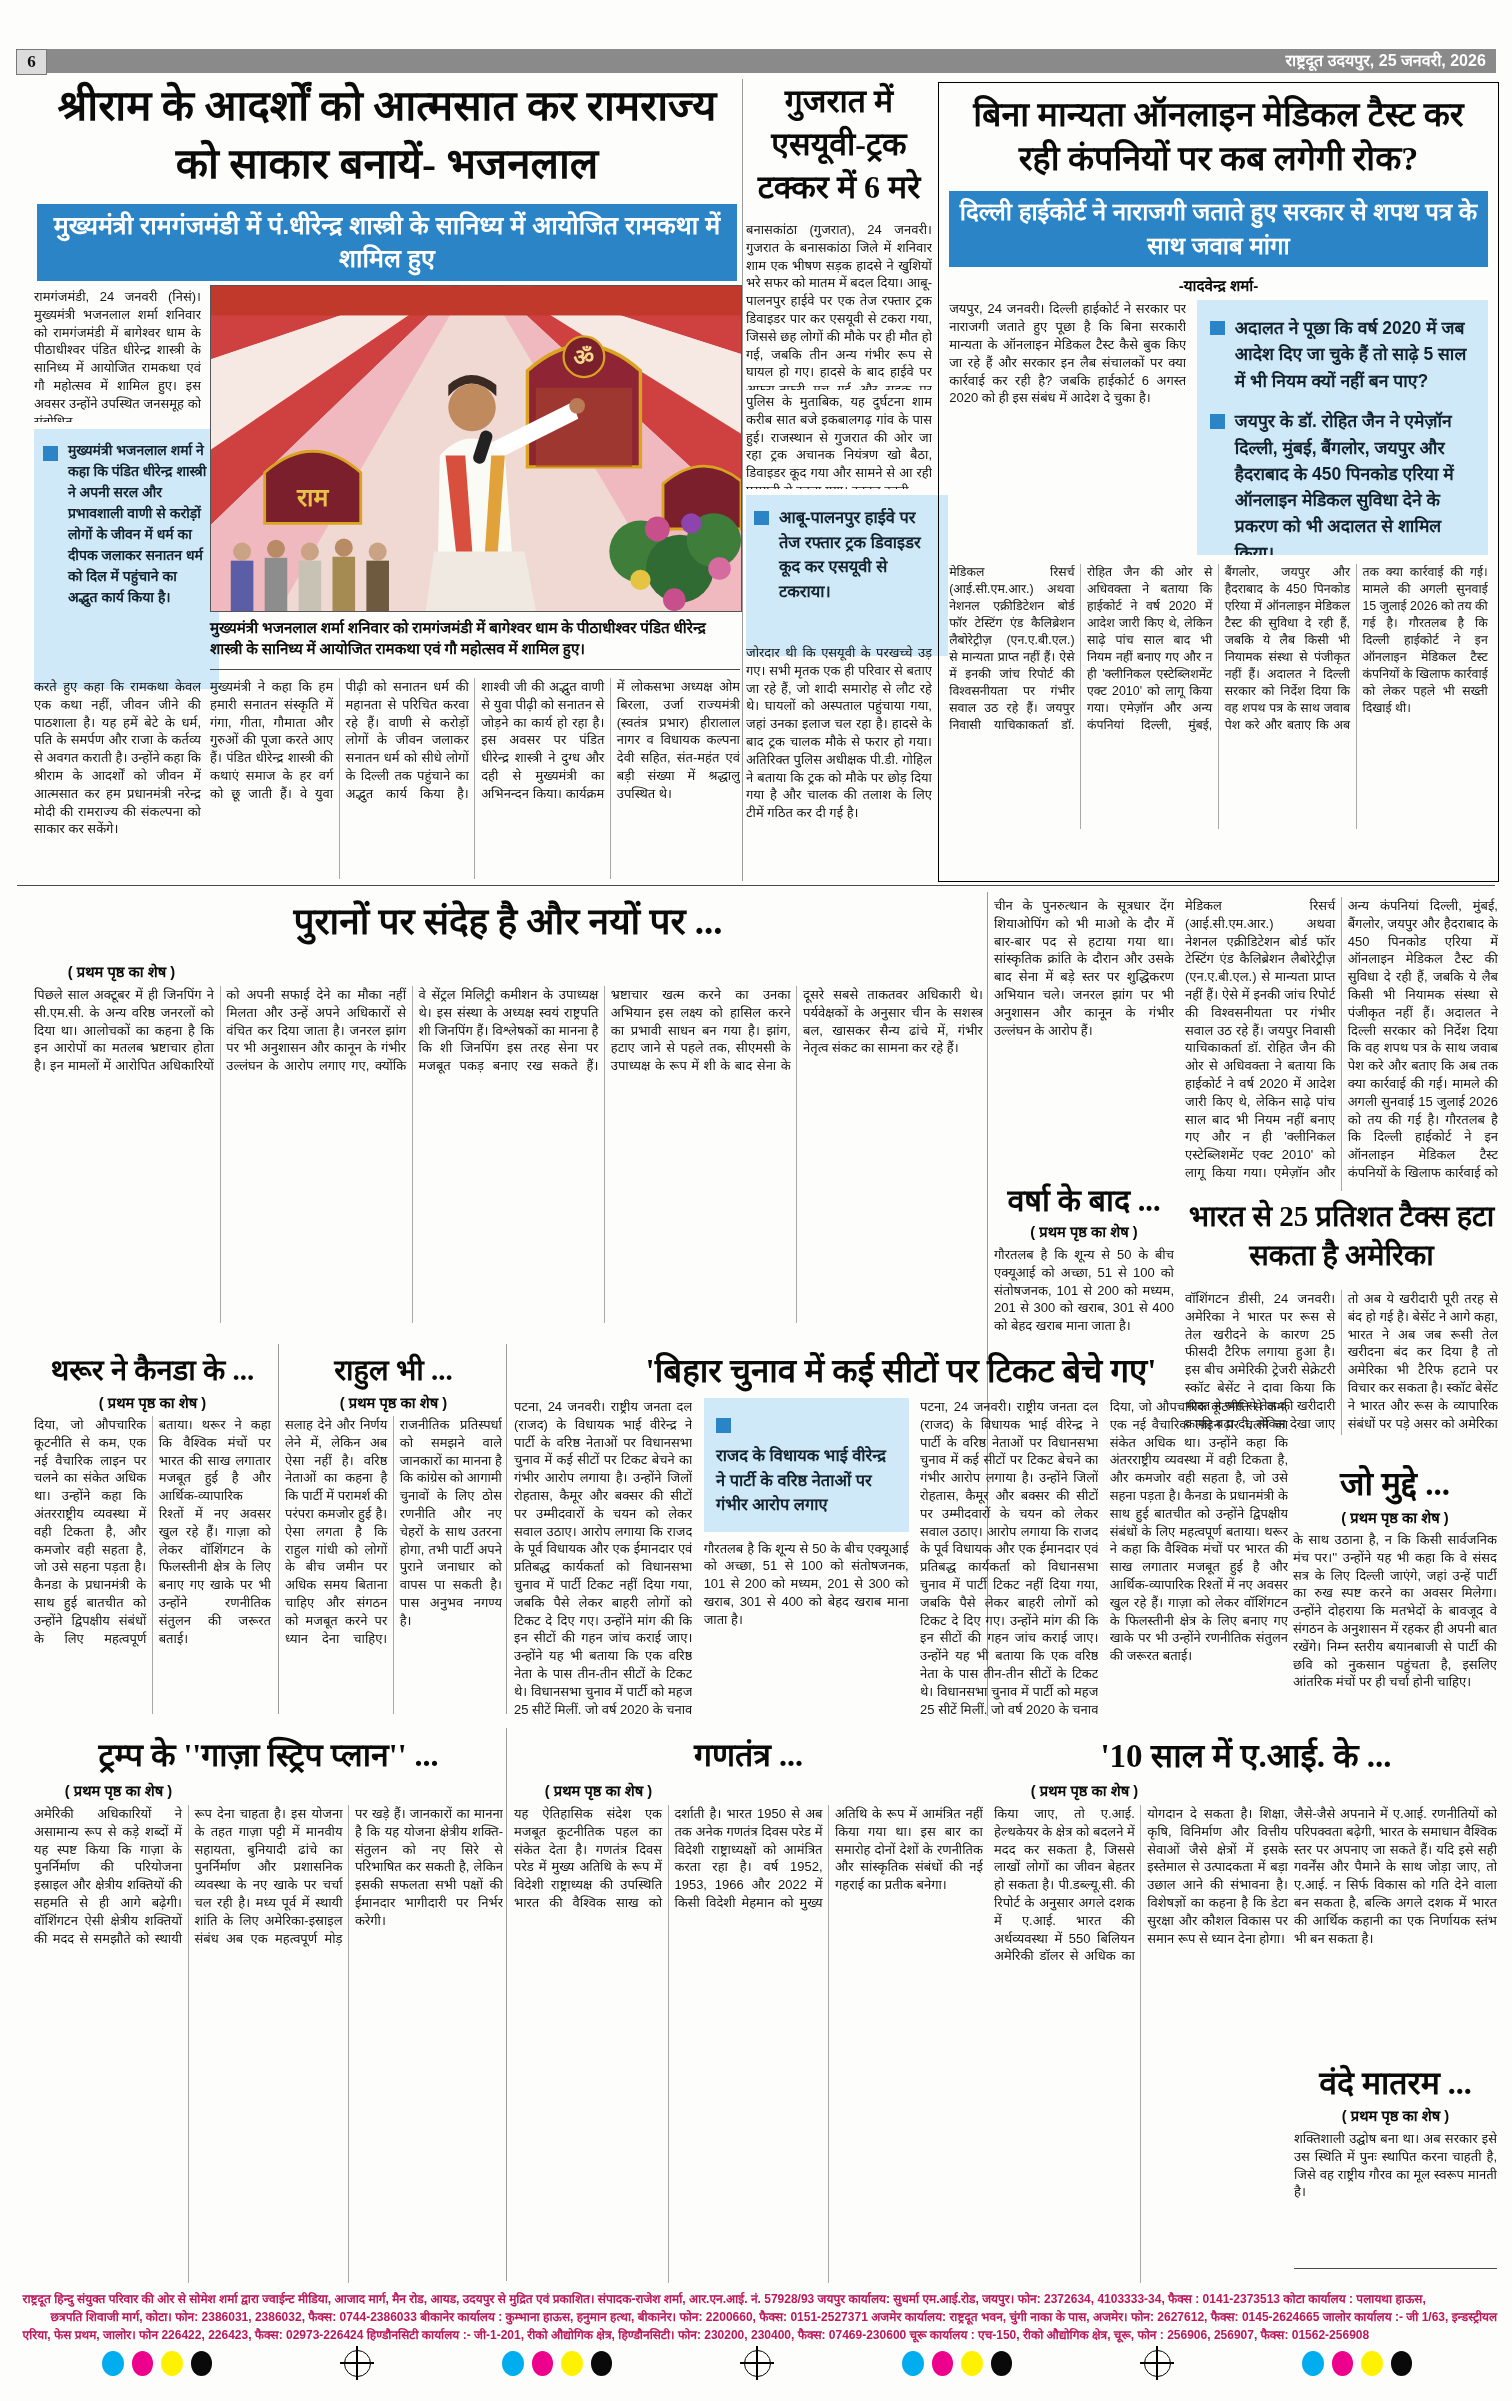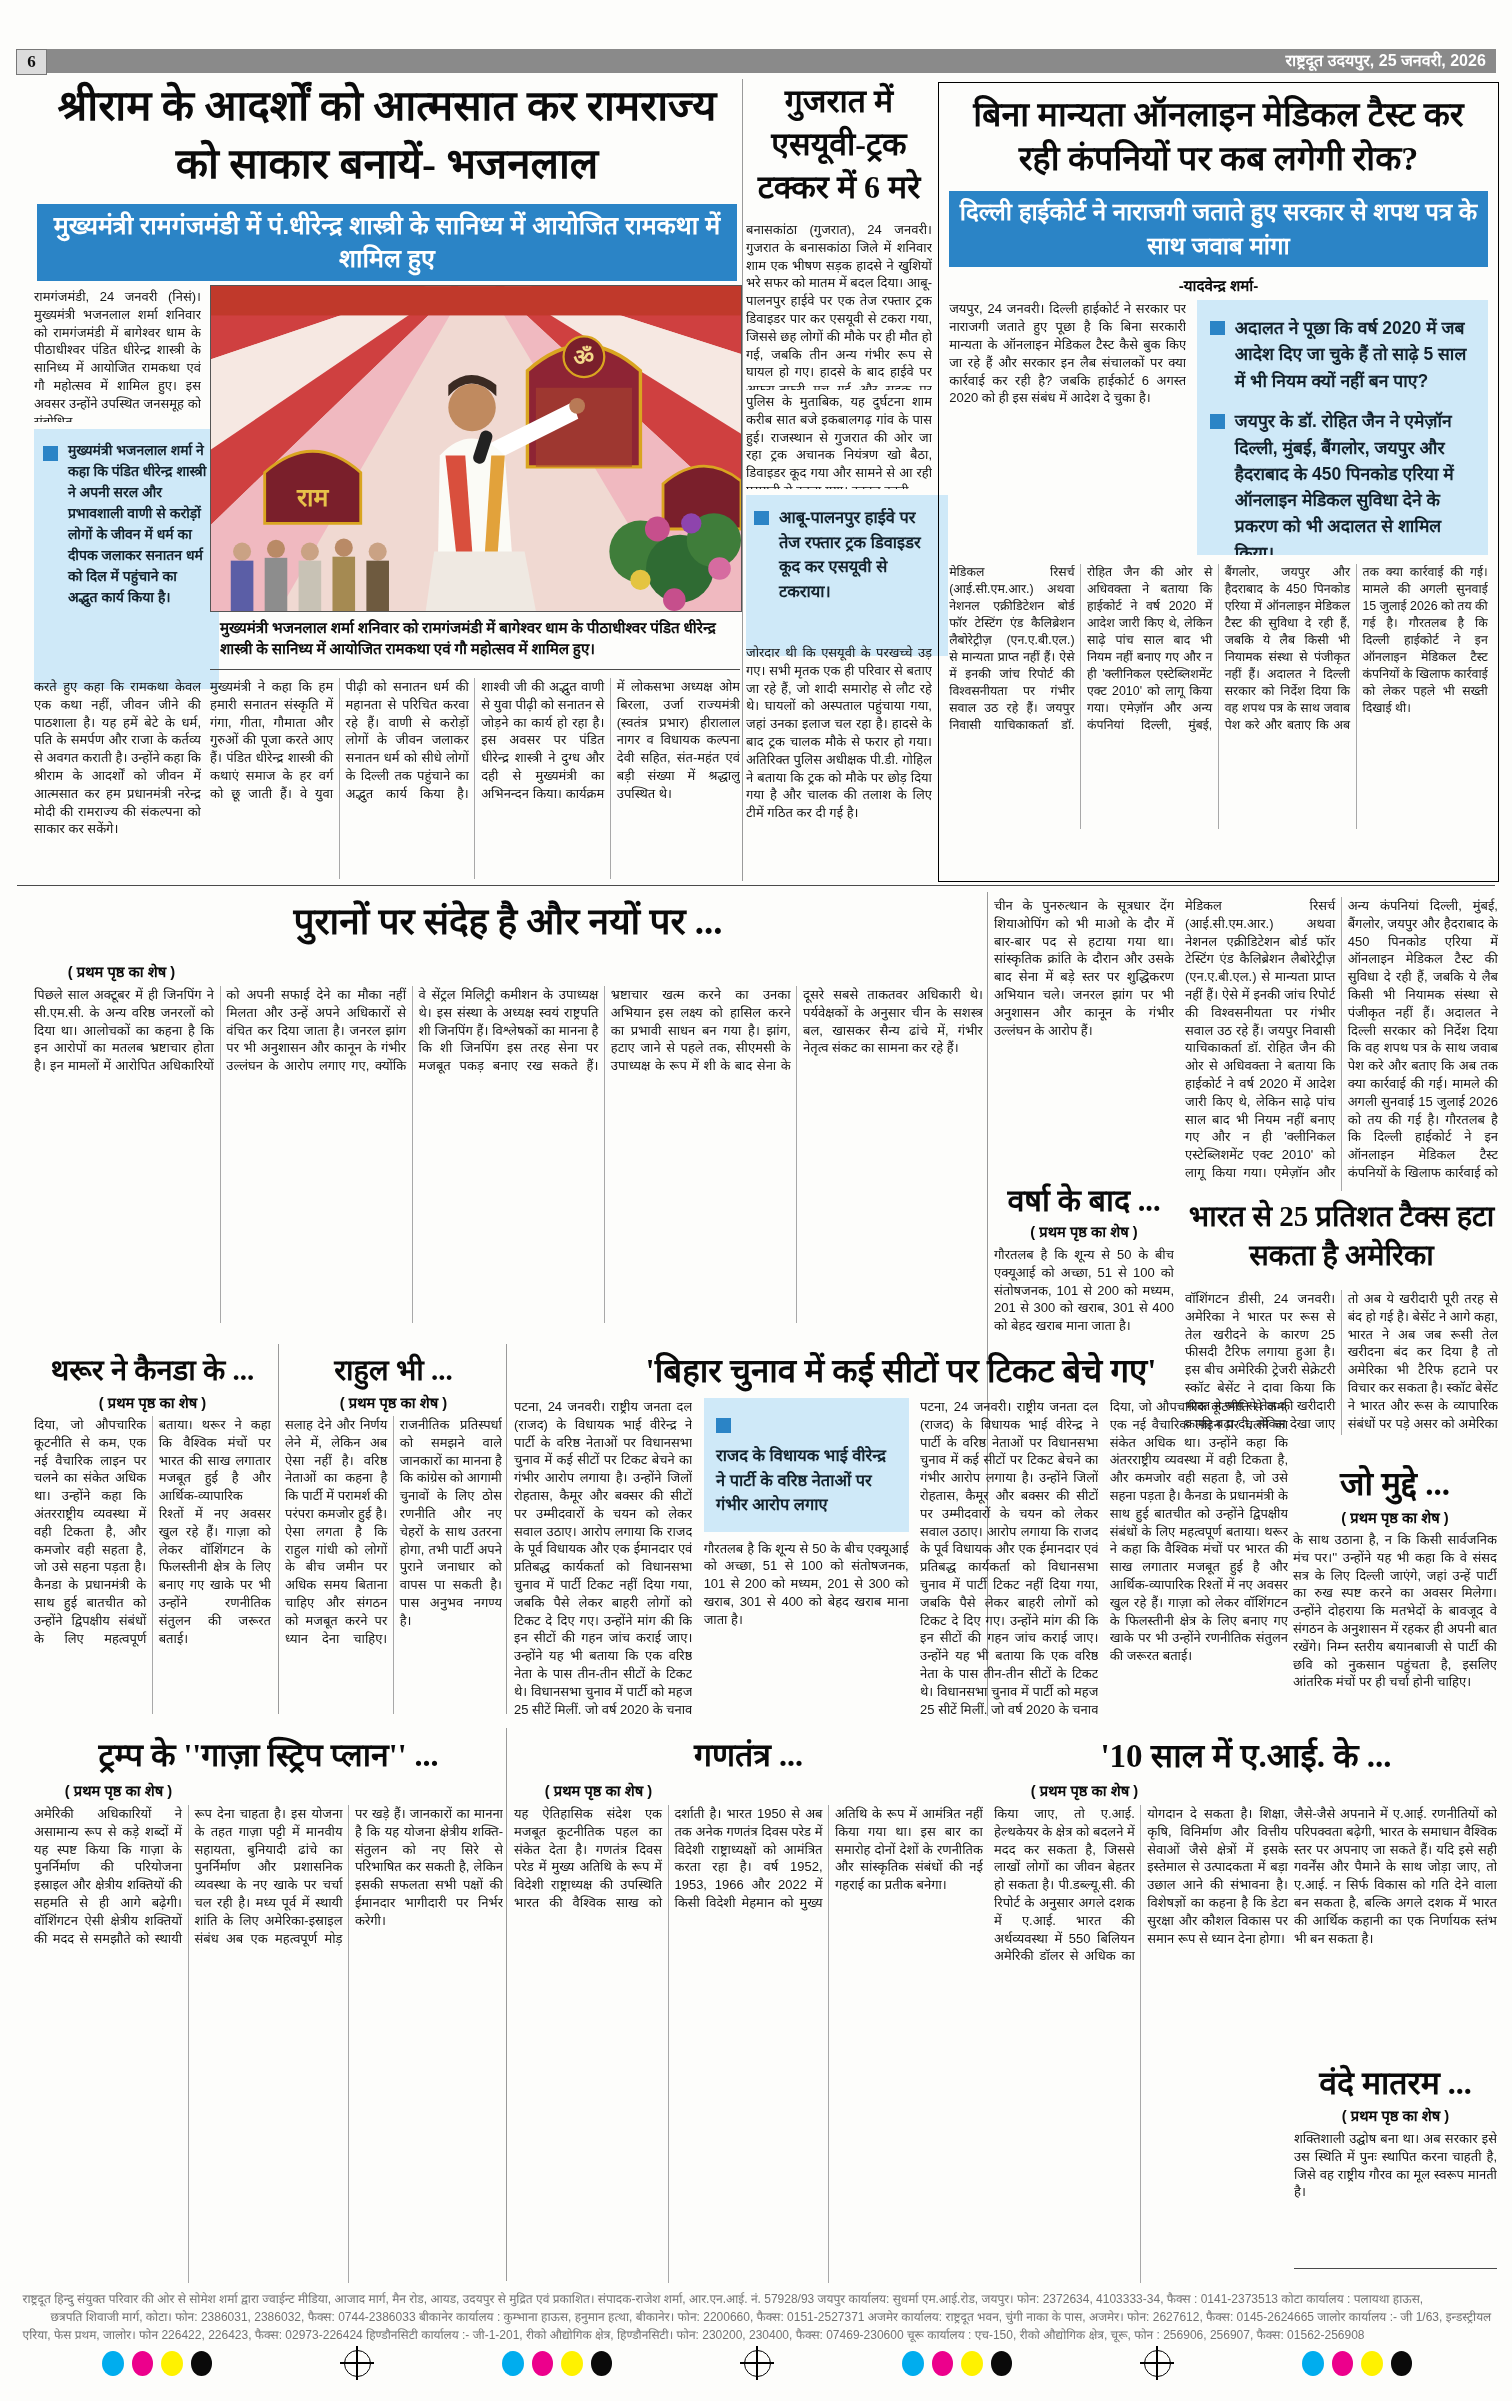--- a/index.html
+++ b/index.html
@@ -30,21 +30,21 @@
   .callout{background:#cfe9f8;padding:14.7px 12.4px;overflow:hidden;}
   .callout .row{display:flex;gap:10.2px;margin-bottom:14.7px;}
   .callout .sq{flex:0 0 14.7px;width:14.7px;height:14.7px;background:#2b84c6;margin-top:5.6px;}
   .callout .tx{font-weight:bold;font-size:17.5px;line-height:1.5;color:#13222c;text-align:left;}
   .vline{background:#9a9a9a;width:0.6px;}
   .hline{background:#4a4a4a;height:1.1px;}
   .caption{font-family:"Liberation Serif","DejaVu Serif",serif;font-weight:bold;font-size:15.2px;
            line-height:1.4;color:#101010;text-align:left;}
   .boxed{border:1.1px solid #000;}
   
-  .foot{font-size:12px;line-height:1.45;font-weight:normal;color:#737373;text-align:justify;}
+  .foot{font-size:12px;line-height:1.45;font-weight:bold;color:#be185d;text-align:justify;}
   .marks{display:flex;align-items:center;justify-content:space-between;}
   .dots{display:flex;gap:8px;}
   .dot{width:21.5px;height:25px;border-radius:50%;}
   .dc{background:#00adee}.dm{background:#ec008c}.dy{background:#fff200}.dk{background:#0a0a0a}
   .reg{width:25px;height:25px;border:1.7px solid #000;border-radius:50%;position:relative;}
   .reg:before,.reg:after{content:"";position:absolute;background:#000;}
   .reg:before{left:50%;top:-4.5px;width:1.7px;height:34px;margin-left:-0.8px;}
   .reg:after{top:50%;left:-4.5px;height:1.7px;width:34px;margin-top:-0.8px;}
 </style>
 </head>
@@ -125,21 +125,21 @@
         <circle cx="790" cy="430" r="22" fill="#c64f8c"></circle>
         <circle cx="850" cy="420" r="18" fill="#8e44ad"></circle>
         <circle cx="900" cy="500" r="20" fill="#d66ba0"></circle>
         <circle cx="760" cy="520" r="18" fill="#e4c441"></circle>
         <circle cx="820" cy="555" r="20" fill="#c64f8c"></circle>
       </g>
       <text x="180" y="390" font-size="44" font-weight="bold" fill="#e8c24a" text-anchor="middle">राम</text>
       <text x="660" y="140" font-size="40" font-weight="bold" fill="#f3d98b" text-anchor="middle">ॐ</text>
     </svg>
   </div>
-  <div class="abs caption" style="left:210px;top:617px;width:530px;height:49px;margin-left:10px;">मुख्यमंत्री भजनलाल शर्मा शनिवार को रामगंजमंडी में बागेश्वर धाम के पीठाधीश्वर पंडित धीरेन्द्र शास्त्री के सानिध्य में आयोजित रामकथा एवं गौ महोत्सव में शामिल हुए।</div>
+  <div class="abs caption" style="left:210px;top:617px;width:530px;height:49px;">मुख्यमंत्री भजनलाल शर्मा शनिवार को रामगंजमंडी में बागेश्वर धाम के पीठाधीश्वर पंडित धीरेन्द्र शास्त्री के सानिध्य में आयोजित रामकथा एवं गौ महोत्सव में शामिल हुए।</div>
   <div class="abs hline" style="left:210px;top:669px;width:530px;height:1.1px;"></div>
 
   <div class="abs bd c4" style="left:210px;top:678px;width:530px;height:201px;">मुख्यमंत्री ने कहा कि हम हमारी सनातन संस्कृति में गंगा, गीता, गौमाता और गुरुओं की पूजा करते आए हैं। पंडित धीरेन्द्र शास्त्री की कथाएं समाज के हर वर्ग को छू जाती हैं। वे युवा पीढ़ी को सनातन धर्म की महानता से परिचित करवा रहे हैं। वाणी से करोड़ों लोगों के जीवन जलाकर सनातन धर्म को सीधे लोगों के दिल्ली तक पहुंचाने का अद्भुत कार्य किया है। शाश्वी जी की अद्भुत वाणी से युवा पीढ़ी को सनातन से जोड़ने का कार्य हो रहा है। इस अवसर पर पंडित धीरेन्द्र शास्त्री ने दुग्ध और दही से मुख्यमंत्री का अभिनन्दन किया। कार्यक्रम में लोकसभा अध्यक्ष ओम बिरला, उर्जा राज्यमंत्री (स्वतंत्र प्रभार) हीरालाल नागर व विधायक कल्पना देवी सहित, संत-महंत एवं बड़ी संख्या में श्रद्धालु उपस्थित थे।</div>
 
   <div class="abs vline" style="left:742px;top:79px;height:802px;"></div>
 
   <div class="abs hl hl-med" style="left:746px;top:80px;width:186px;height:133px;">गुजरात में एसयूवी-ट्रक टक्कर में 6 मरे</div>
   <div class="abs bd" style="left:746px;top:221px;width:186px;height:169px;">बनासकांठा (गुजरात), 24 जनवरी। गुजरात के बनासकांठा जिले में शनिवार शाम एक भीषण सड़क हादसे ने खुशियों भरे सफर को मातम में बदल दिया। आबू-पालनपुर हाईवे पर एक तेज रफ्तार ट्रक डिवाइडर पार कर एसयूवी से टकरा गया, जिससे छह लोगों की मौके पर ही मौत हो गई, जबकि तीन अन्य गंभीर रूप से घायल हो गए। हादसे के बाद हाईवे पर अफरा-तफरी मच गई और सड़क पर लंबा जाम लग गया।</div>
   <div class="abs bd" style="left:746px;top:393px;width:186px;height:96px;">पुलिस के मुताबिक, यह दुर्घटना शाम करीब सात बजे इकबालगढ़ गांव के पास हुई। राजस्थान से गुजरात की ओर जा रहा ट्रक अचानक नियंत्रण खो बैठा, डिवाइडर कूद गया और सामने से आ रही एसयूवी से टकरा गया। टक्कर इतनी</div>
   <div class="abs callout" style="left:746px;top:495px;width:186px;height:141px;padding:10.2px 8px;">

